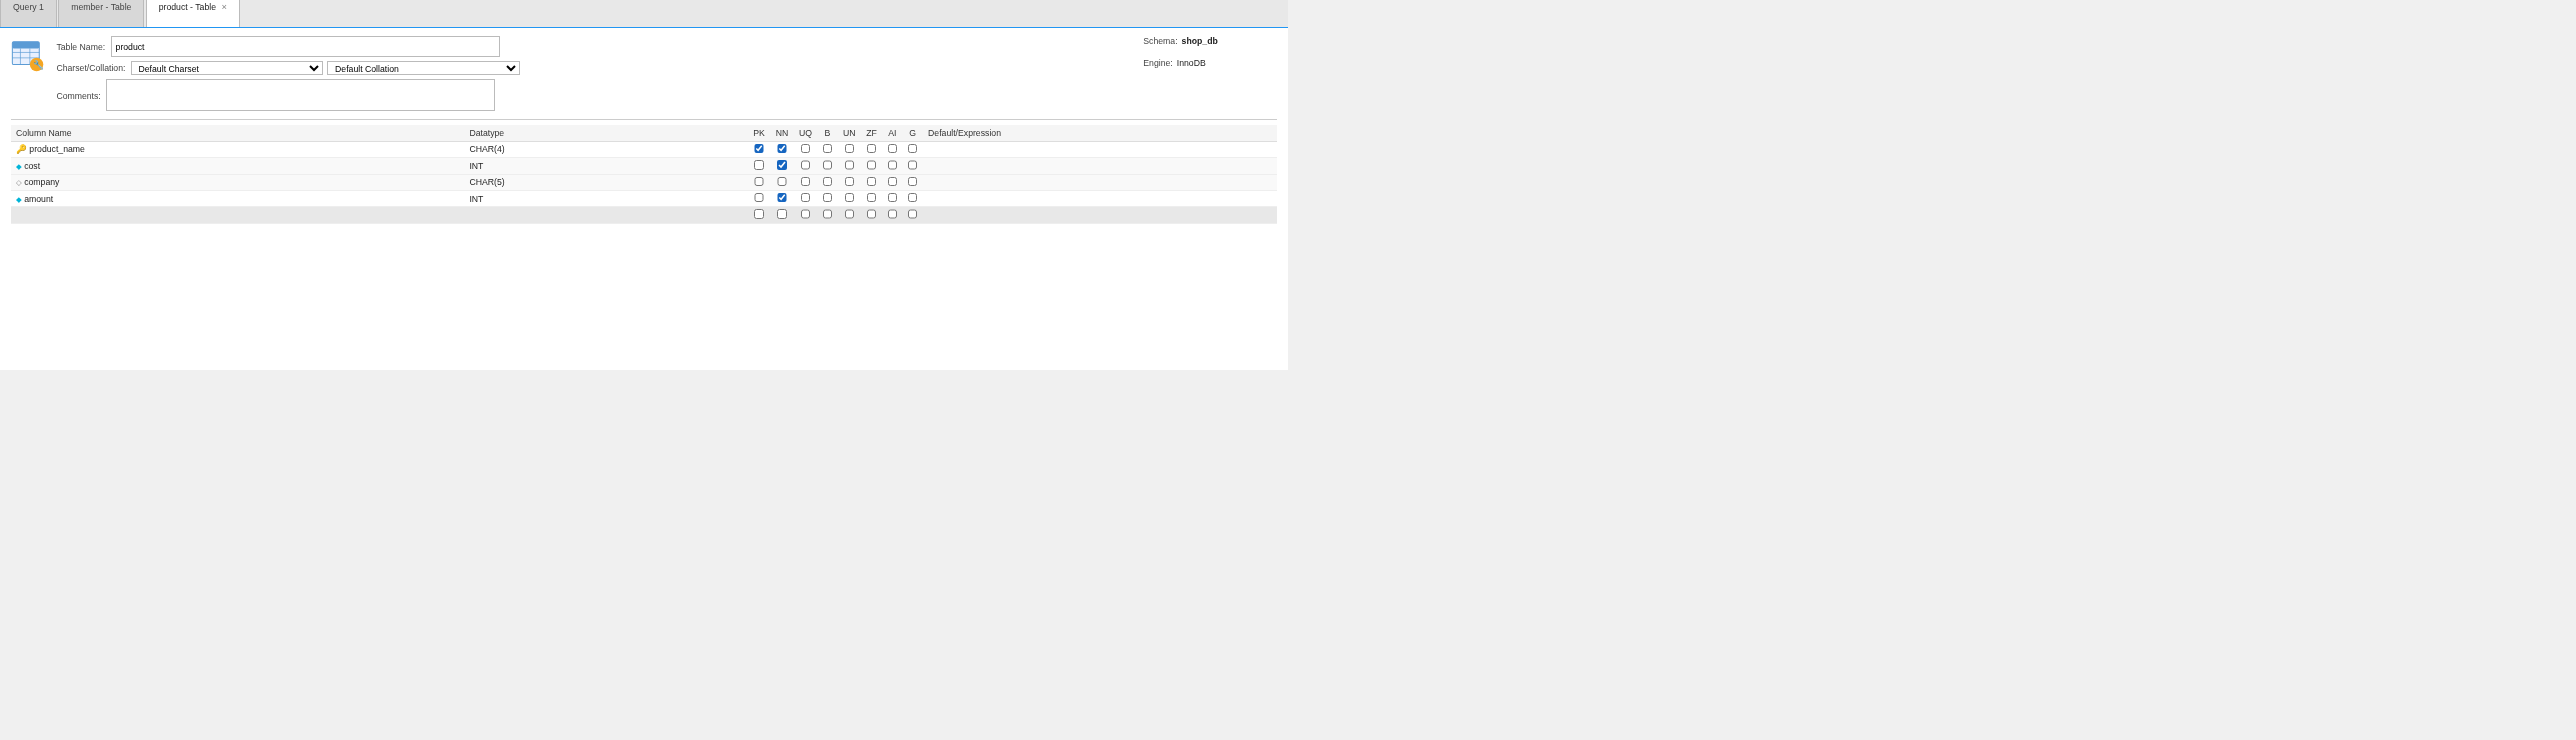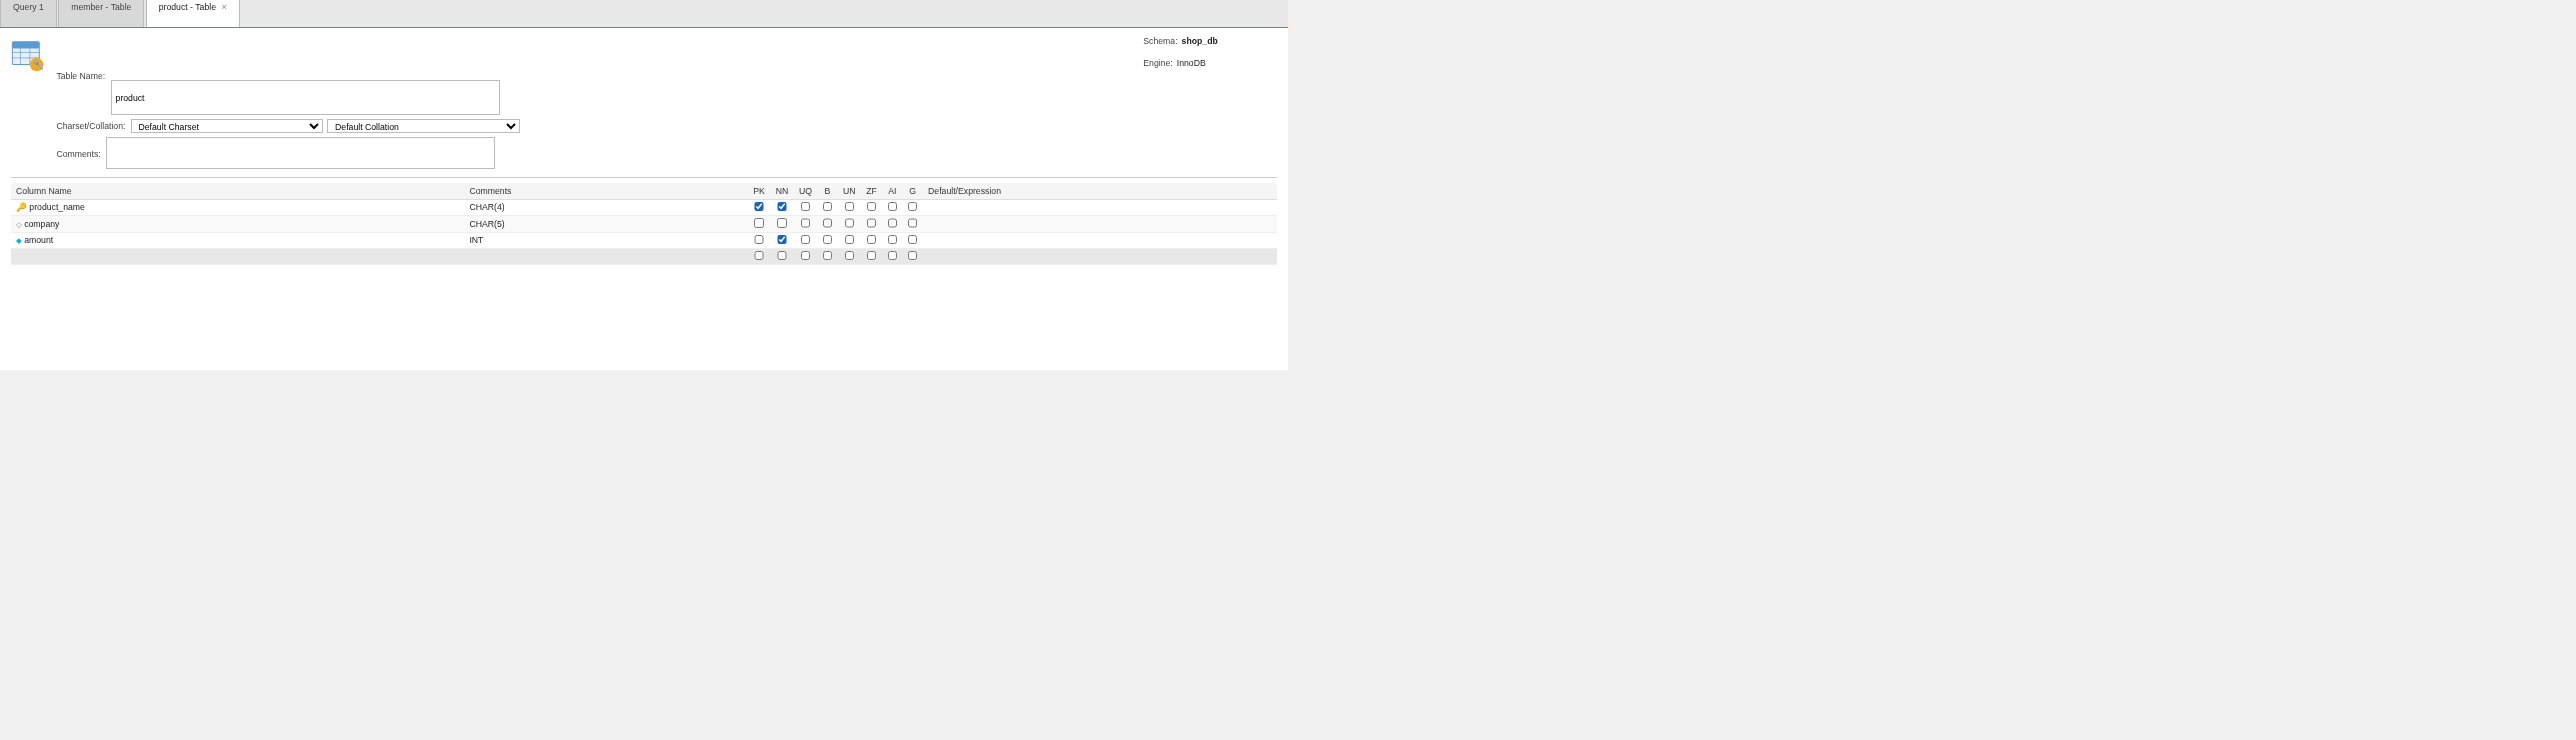--- a/index.html
+++ b/index.html
@@ -71,25 +71,24 @@
     .form-label {
       text-align: right;
       color: #444;
       font-size: 8.7px;
       white-space: nowrap;
     }
     .form-input {
       border: 0.7px solid #bbb;
       padding: 2px 4px;
       font-size: 8.7px;
-      height: 35px;
+      height: 21px;
       outline: none;
       width: 100%;
       max-width: 456px;
-      margin-top: 44px;
     }
     .charset-row {
       display: flex;
       gap: 2.7px;
       align-items: center;
       max-width: 456px;
     }
     .charset-select {
       border: 0.7px solid #bbb;
       padding: 1.3px 2.7px;
@@ -262,21 +261,21 @@
       </div>
     </div>
   </div>
 
   <hr class="divider">
 
   <table class="col-table">
     <thead>
       <tr>
         <th style="min-width:107px;">Column Name</th>
-        <th style="min-width:67px;">Comments</th>
+        <th style="min-width:67px;">Datatype</th>
         <th class="center">PK</th>
         <th class="center">NN</th>
         <th class="center">UQ</th>
         <th class="center">B</th>
         <th class="center">UN</th>
         <th class="center">ZF</th>
         <th class="center">AI</th>
         <th class="center">G</th>
         <th>Default/Expression</th>
       </tr>
@@ -290,20 +289,33 @@
           <td class="center checkbox-cell"><input type="checkbox" checked="" style=""></td>
           <td class="center checkbox-cell"><input type="checkbox" style=""></td>
           <td class="center checkbox-cell"><input type="checkbox" style=""></td>
           <td class="center checkbox-cell"><input type="checkbox" style=""></td>
           <td class="center checkbox-cell"><input type="checkbox" style=""></td>
           <td class="center checkbox-cell"><input type="checkbox" style=""></td>
           <td class="center checkbox-cell"><input type="checkbox" style=""></td>
           <td></td>
         </tr>
         <tr class="row-even">
+          <td><span class="icon-diamond-cyan">◆</span> cost</td>
+          <td>INT</td>
+          <td class="center checkbox-cell"><input type="checkbox" style=""></td>
+          <td class="center checkbox-cell"><input type="checkbox" checked="" style=""></td>
+          <td class="center checkbox-cell"><input type="checkbox" style=""></td>
+          <td class="center checkbox-cell"><input type="checkbox" style=""></td>
+          <td class="center checkbox-cell"><input type="checkbox" style=""></td>
+          <td class="center checkbox-cell"><input type="checkbox" style=""></td>
+          <td class="center checkbox-cell"><input type="checkbox" style=""></td>
+          <td class="center checkbox-cell"><input type="checkbox" style=""></td>
+          <td></td>
+        </tr>
+        <tr class="row-even">
           <td><span class="icon-diamond-outline">◇</span> company</td>
           <td>CHAR(5)</td>
           <td class="center checkbox-cell"><input type="checkbox" style=""></td>
           <td class="center checkbox-cell"><input type="checkbox" style=""></td>
           <td class="center checkbox-cell"><input type="checkbox" style=""></td>
           <td class="center checkbox-cell"><input type="checkbox" style=""></td>
           <td class="center checkbox-cell"><input type="checkbox" style=""></td>
           <td class="center checkbox-cell"><input type="checkbox" style=""></td>
           <td class="center checkbox-cell"><input type="checkbox" style=""></td>
           <td class="center checkbox-cell"><input type="checkbox" style=""></td>

